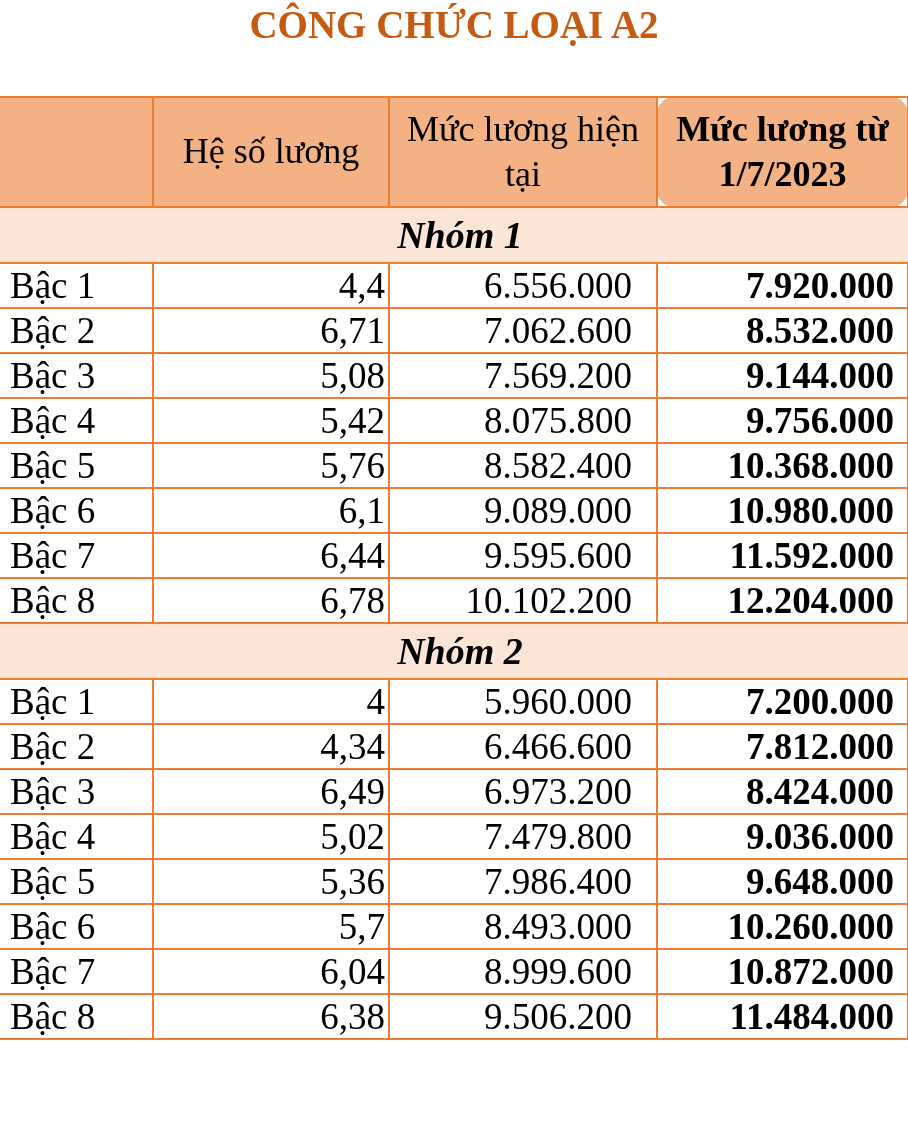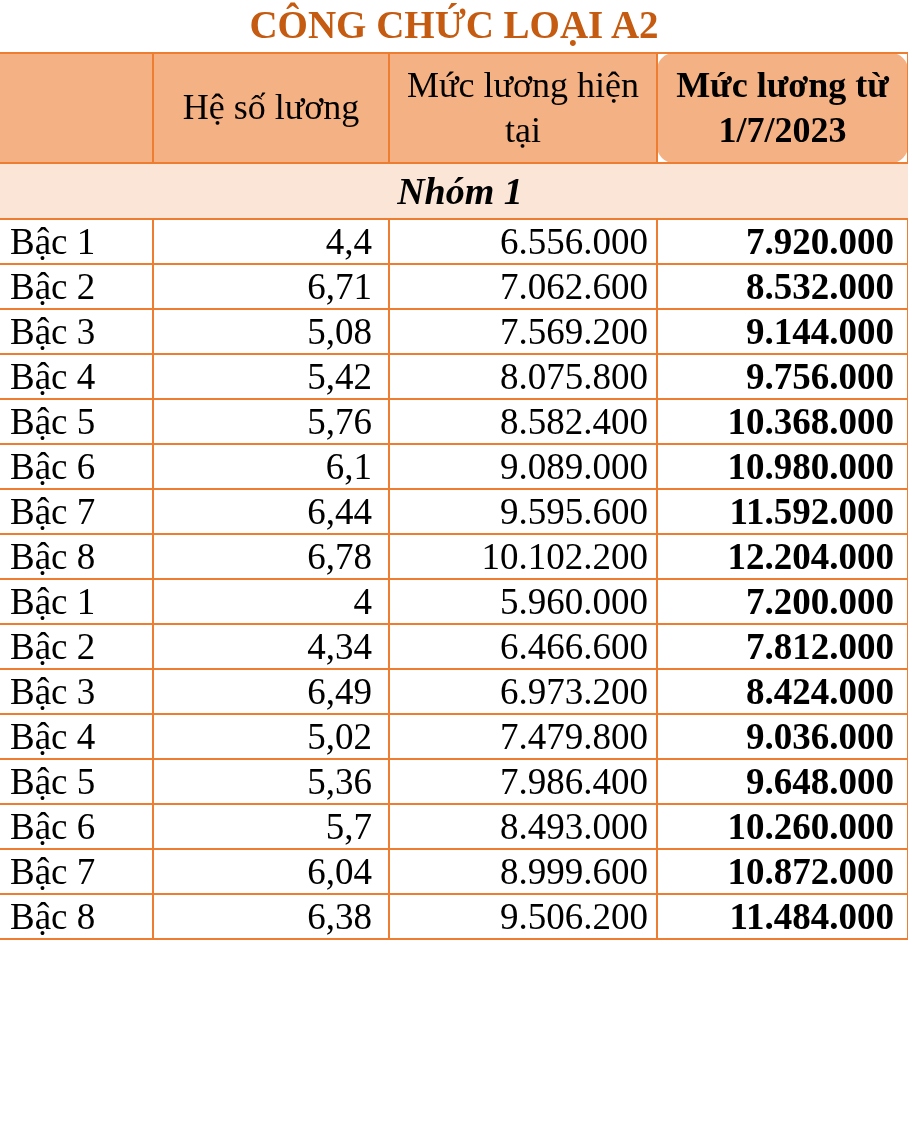--- a/index.html
+++ b/index.html
@@ -23,20 +23,21 @@
     font-size: 39px;
     font-weight: bold;
     color: #C55A11;
     white-space: nowrap;
   }
   table.salary {
     border-collapse: collapse;
     table-layout: fixed;
     width: 908px;
     font-size: 37px;
+    margin-top: 44px;
   }
   table.salary col.c1 { width: 153px; }
   table.salary col.c2 { width: 236px; }
   table.salary col.c3 { width: 268px; }
   table.salary col.c4 { width: 251px; }
   table.salary td, table.salary th {
     border: 2px solid #ED7D31;
     padding: 0;
     overflow: hidden;
     vertical-align: middle;
@@ -61,22 +62,22 @@
   tr.group-row td {
     background: #FBE5D6;
     height: 54px;
     text-align: center;
     font-weight: bold;
     font-style: italic;
     font-size: 38px;
   }
   tr.data-row { height: 45px; }
   tr.data-row td.cell-label  { text-align: left;  padding-left: 10px; }
-  tr.data-row td.cell-coef   { text-align: right; padding-right: 16px; }
-  tr.data-row td.cell-cur    { text-align: right; padding-right: 8px; }
+  tr.data-row td.cell-coef   { text-align: right; padding-right: 3px; }
+  tr.data-row td.cell-cur    { text-align: right; padding-right: 24px; }
   tr.data-row td.cell-new    { text-align: right; padding-right: 13px; font-weight: bold; }
 </style>
 </head>
 <body>
 
 <div class="page">
 
   <div class="title">CÔNG CHỨC LOẠI A2</div>
 
   <table class="salary">
@@ -149,20 +150,23 @@
         </tr>
         <tr class="data-row">
           <td class="cell-label">Bậc 8</td>
           <td class="cell-coef">6,78</td>
           <td class="cell-cur">10.102.200</td>
           <td class="cell-new">12.204.000</td>
         </tr>
       </tbody>
 
     <tbody>
+      <tr class="group-row">
+        <td class="group-cell" colspan="4">Nhóm 2</td>
+      </tr>
     <tr class="data-row">
           <td class="cell-label">Bậc 1</td>
           <td class="cell-coef">4</td>
           <td class="cell-cur">5.960.000</td>
           <td class="cell-new">7.200.000</td>
         </tr>
         <tr class="data-row">
           <td class="cell-label">Bậc 2</td>
           <td class="cell-coef">4,34</td>
           <td class="cell-cur">6.466.600</td>

